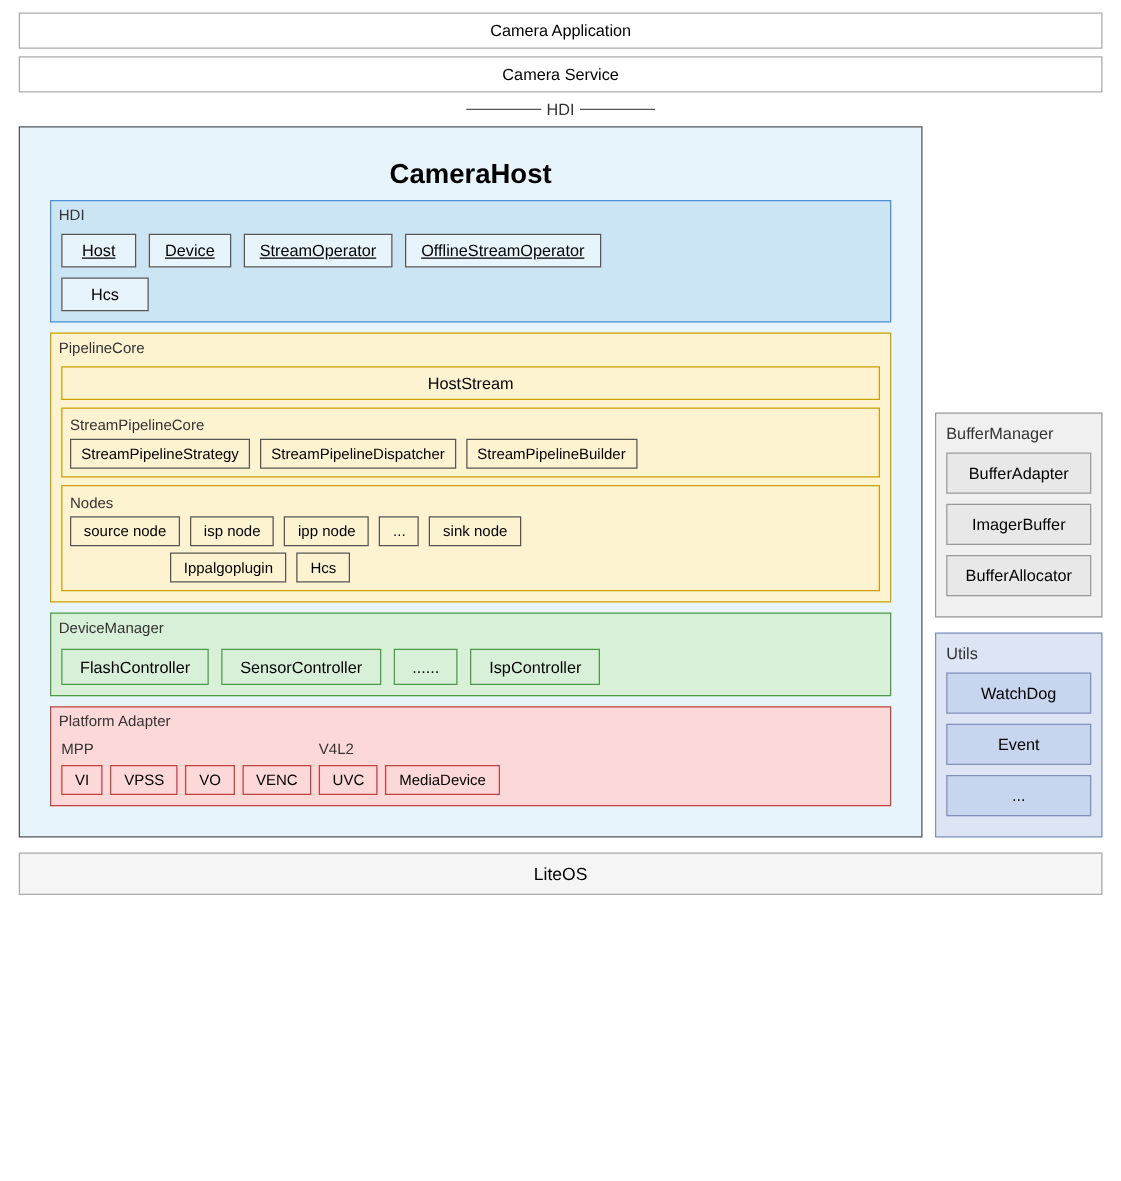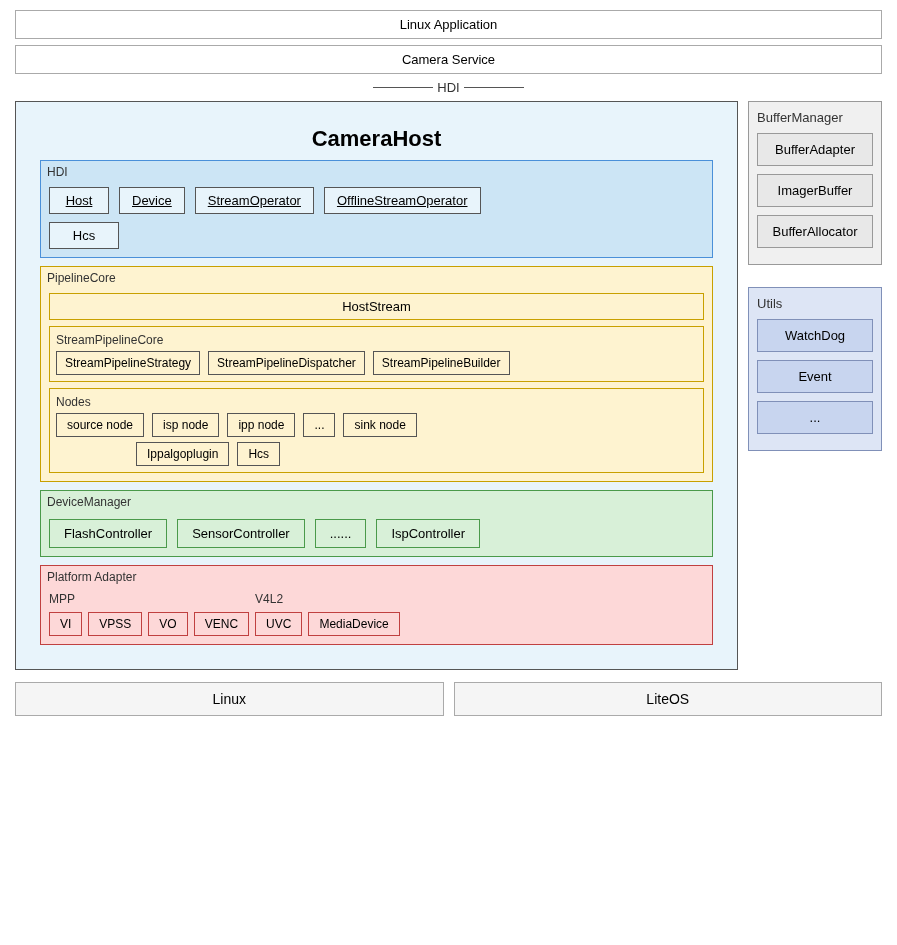--- a/index.html
+++ b/index.html
@@ -49,21 +49,22 @@
     .left-panel {
       flex: 1;
       display: flex;
       flex-direction: column;
       gap: 6px;
     }
     .right-panel {
       width: 134px;
       display: flex;
       flex-direction: column;
-      gap: 22px;
+      gap: 12px;
+      justify-content: flex-end;
     }
     
     .camera-host-box {
       border: 1px solid #555;
       background: #e8f4fb;
       padding: 24px;
     }
     .camera-host-title {
       text-align: center;
       font-size: 22px;
@@ -320,21 +321,21 @@
       background: #f5f5f5;
       font-size: 14px;
     }
   </style>
 </head>
 <body>
 
 <div class="main-wrapper">
 
   <div class="top-box">
-    <span>Linux Application</span>
+    <span>Camera Application</span>
   </div>
 
   <div class="top-box">
     <span>Camera Service</span>
   </div>
 
   <div class="hdi-label">
     <span>HDI</span>
   </div>
 
@@ -502,19 +503,16 @@
         </div>
         <div class="utils-item">
           <span>...</span>
         </div>
       </div>
     </div>
   </div>
 
   <div class="bottom-row">
     <div class="os-box">
-      <span>Linux</span>
-    </div>
-    <div class="os-box">
       <span>LiteOS</span>
     </div>
   </div>
 </div>
 
 </body></html>

